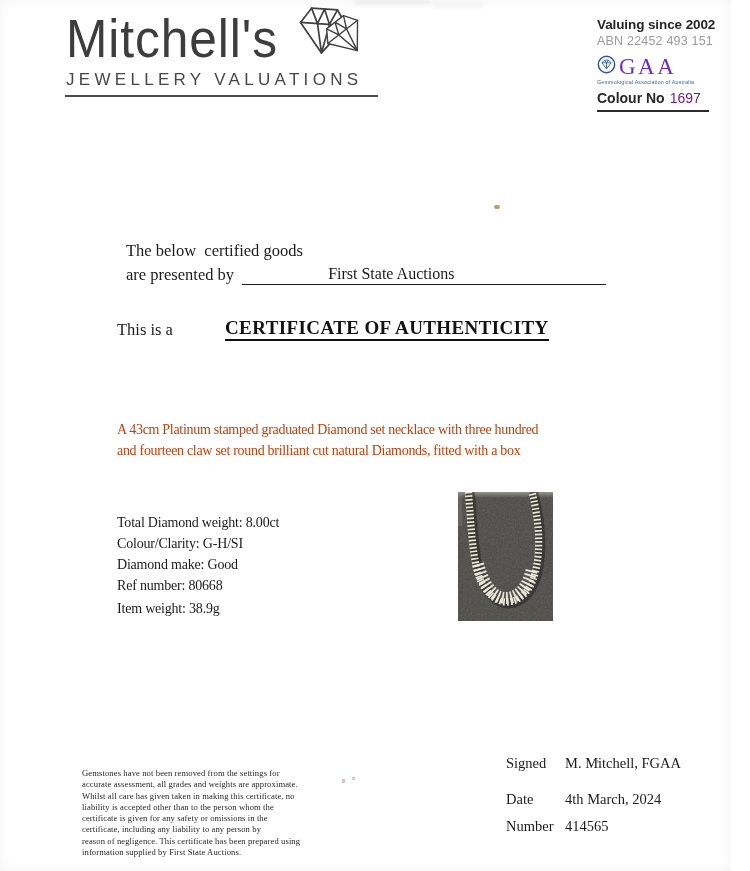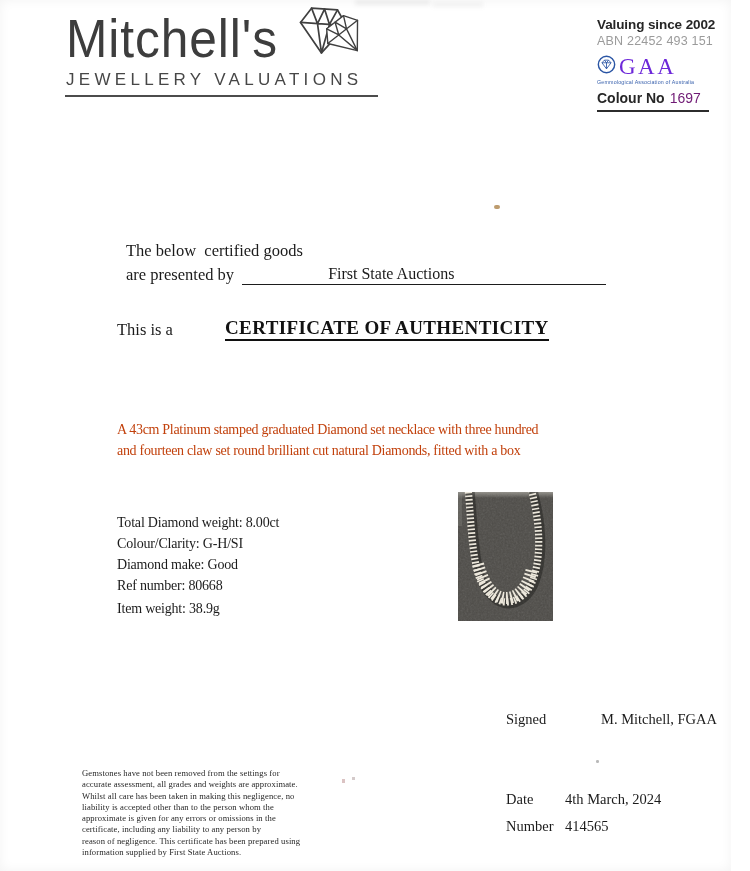--- a/index.html
+++ b/index.html
@@ -56,21 +56,21 @@
   .description{left:117px;top:419px;font-size:14px;line-height:21px;letter-spacing:-.3px;color:#c2410c;}
   .details{left:117px;top:512px;font-size:14px;line-height:21px;letter-spacing:-.2px;color:#1b1b1b;}
   .item-weight{left:117px;top:601px;font-size:14px;letter-spacing:-.2px;color:#1b1b1b;}
 
   
   .necklace-photo{left:458px;top:492px;width:95px;height:129px;}
 
   
   .sig-row{left:506px;font-size:14.5px;color:#1b1b1b;display:flex;}
   .sig-label{width:59px;}
-  .sig-row.signed{top:711px;gap:36px;}
+  .sig-row.signed{top:755px;}
   .sig-row.date{top:791px;}
   .sig-row.number{top:818px;}
 
   
   .disclaimer{left:82px;top:768px;font-size:8.6px;line-height:11.3px;color:#272727;letter-spacing:.1px;}
 
   
   .artifact{position:absolute;pointer-events:none;}
   .speck-gold{left:494px;top:205px;width:6px;height:4px;background:#a87c3f;border-radius:2px;opacity:.75;filter:blur(.4px);}
   .speck-pink1{left:342px;top:779px;width:3px;height:4px;background:rgba(195,155,155,.6);filter:blur(.3px);}
@@ -180,23 +180,23 @@
     <span>4th March, 2024</span>
   </div>
   <div class="abs sig-row number">
     <span class="sig-label">Number</span>
     <span>414565</span>
   </div>
 
   <div class="abs disclaimer">
     <div class="nowrap">Gemstones have not been removed from the settings for</div>
     <div class="nowrap">accurate assessment, all grades and weights are approximate.</div>
-    <div class="nowrap">Whilst all care has been taken in making this negligence, no</div>
+    <div class="nowrap">Whilst all care has given taken in making this certificate, no</div>
     <div class="nowrap">liability is accepted other than to the person whom the</div>
-    <div class="nowrap">approximate is given for any errors or omissions in the</div>
+    <div class="nowrap">certificate is given for any safety or omissions in the</div>
     <div class="nowrap">certificate, including any liability to any person by</div>
     <div class="nowrap">reason of negligence. This certificate has been prepared using</div>
     <div class="nowrap">information supplied by First State Auctions.</div>
   </div>
 
   <div class="artifact speck-gold"></div>
   <div class="artifact speck-pink1"></div>
   <div class="artifact speck-pink2"></div>
   <div class="artifact speck-dot"></div>
   <div class="artifact smudge-top1"></div>

